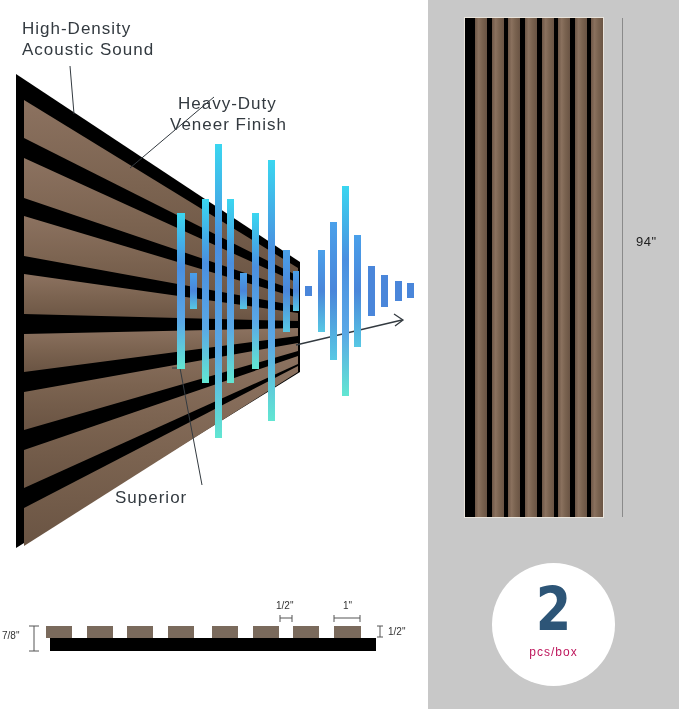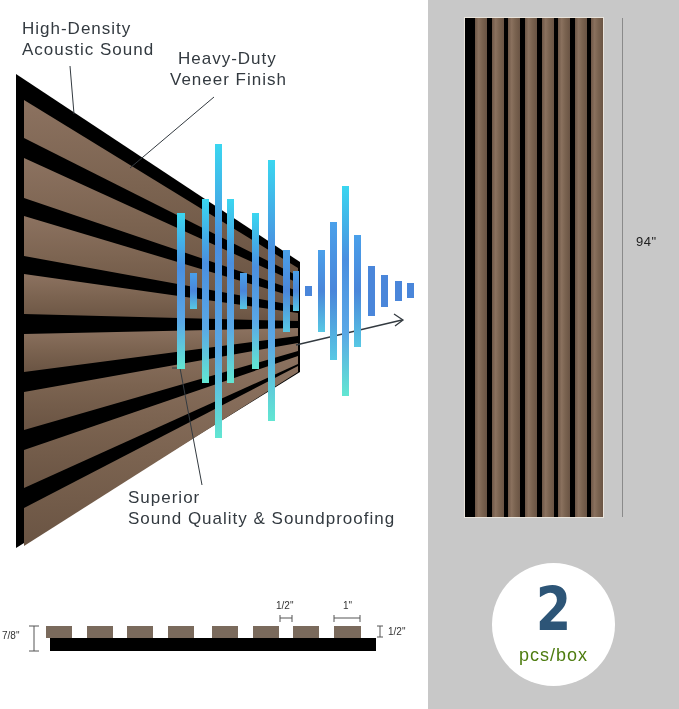--- a/index.html
+++ b/index.html
@@ -2,31 +2,31 @@
 <html><head>
 <meta charset="utf-8">
 <style>
   html,body{margin:0;padding:0;}
   body{width:679px;height:709px;position:relative;overflow:hidden;background:#ffffff;font-family:"Liberation Sans",sans-serif;}
   .left{position:absolute;left:0;top:0;width:428px;height:512px;background:#ffffff;}
   .right{position:absolute;left:428px;top:0;width:251px;height:709px;background:#c8c8c8;}
   .label{position:absolute;color:#333a40;font-size:17px;letter-spacing:1px;line-height:21px;white-space:nowrap;}
   .lbl-felt{left:22px;top:18px;}
   .lbl-veneer{left:170px;top:48px;}
-  .lbl-sound{left:128px;top:487px;text-align:left;}
+  .lbl-sound{left:115px;top:487px;text-align:right;}
   .lbl-sound span{display:block;}
   .scene{position:absolute;left:0;top:0;}
   .dim-text{position:absolute;font-size:10px;color:#333;white-space:nowrap;}
   .front-panel{position:absolute;left:465px;top:18px;width:138px;height:499px;background:#000;box-shadow:0 0 0 1px #e9e4dc;overflow:hidden;}
   .slat{position:absolute;top:0;height:100%;width:12px;background:linear-gradient(90deg,#6e5747 0%,#8a715e 30%,#7a6350 60%,#6a5444 100%);}
   .height-line{position:absolute;left:622px;top:18px;width:1px;height:499px;background:#8a8a8a;}
   .height-text{position:absolute;left:636px;top:234px;font-size:13px;color:#222;letter-spacing:0.5px;}
   .badge{position:absolute;left:492px;top:563px;width:123px;height:123px;border-radius:50%;background:#fff;text-align:center;}
   .badge-num{display:block;margin-top:14px;font-family:"DejaVu Sans",sans-serif;font-weight:bold;font-size:60px;line-height:64px;color:#2d5577;transform:scaleX(0.85);}
-  .badge-unit{display:block;margin-top:4px;font-size:18px;letter-spacing:1px;color:#4d7c0f;}
+  .badge-unit{display:block;margin-top:4px;font-size:12px;letter-spacing:1px;color:#be185d;}
 </style>
 </head>
 <body>
 
 <div class="left">
 
   <svg class="scene" width="428" height="560" viewBox="0 0 428 560">
     <defs>
       <linearGradient id="wood" x1="0" y1="0" x2="0" y2="1">
         <stop offset="0" stop-color="#8c7260"></stop>
@@ -89,26 +89,25 @@
       <rect x="395" y="281" width="7" height="20" fill="#4a86da"></rect>
       <rect x="407" y="283" width="7" height="15" fill="#4a86da"></rect>
     </g>
   </svg>
 
   <div class="label lbl-felt">
     <div>High-Density</div>
     <div>Acoustic Sound</div>
   </div>
   <div class="label lbl-veneer">
-    <div style="padding-left:8px;">Heavy-Duty</div>
+    <div style="padding-left:8px;margin-top:45px;">Heavy-Duty</div>
     <div>Veneer Finish</div>
   </div>
   <div class="label lbl-sound">
     <span>Superior</span>
-    <span>Sound Quality &amp; Soundproofing</span>
   </div>
 
   <svg class="scene" width="428" height="709" viewBox="0 0 428 709">
     <g>
       <rect x="46" y="626" width="26" height="12" fill="#7a6a5c"></rect>
       <rect x="87" y="626" width="26" height="12" fill="#7a6a5c"></rect>
       <rect x="127" y="626" width="26" height="12" fill="#7a6a5c"></rect>
       <rect x="168" y="626" width="26" height="12" fill="#7a6a5c"></rect>
       <rect x="212" y="626" width="26" height="12" fill="#7a6a5c"></rect>
       <rect x="253" y="626" width="26" height="12" fill="#7a6a5c"></rect>

